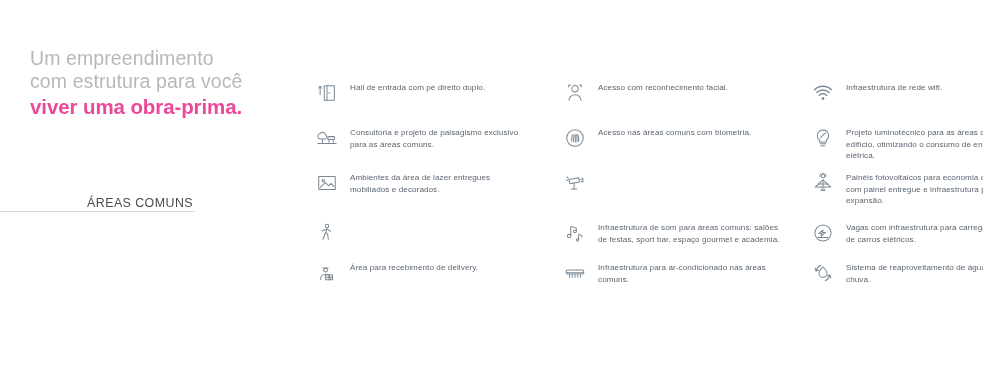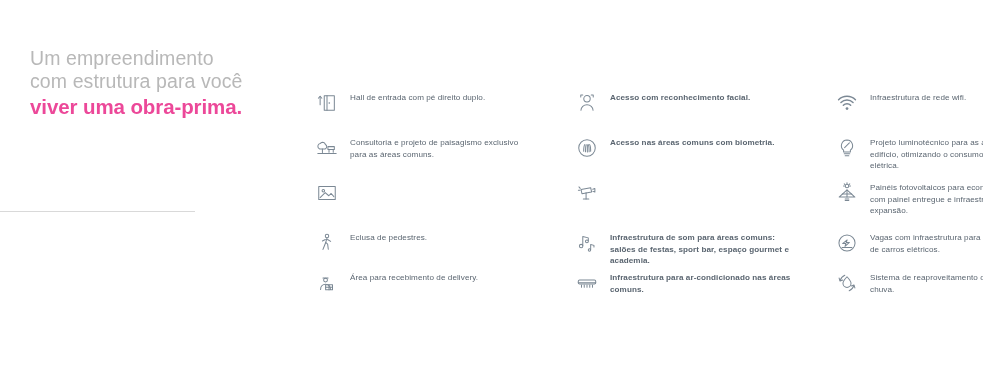--- a/index.html
+++ b/index.html
@@ -73,22 +73,21 @@
   }
 
   
   .columns {
     position: absolute;
     left: 312px;
     top: 78px;
     width: 671px;
     height: 230px;
     display: flex;
-    gap: 12px;
-    margin-top: 10px;
+    gap: 0;
   }
   .column {
     position: relative;
     width: 248px;
     flex: 0 0 auto;
   }
   .column.col-3 { width: 215px; }
 
   .feature {
     position: absolute;
@@ -113,21 +112,21 @@
   }
   .feature .feature-text {
     flex: 1 1 auto;
     font-size: 8.1px;
     line-height: 11.6px;
     color: #5a6570;
     letter-spacing: 0.08px;
     padding-top: 4px;
   }
   .column.col-1 .feature-text { max-width: 170px; }
-  .column.col-2 .feature-text { max-width: 190px; font-weight: bold; }
+  .column.col-2 .feature-text { max-width: 190px; }
   .column.col-3 .feature-text { max-width: 175px; }
 
   
   .row-0 { top: 0px; }
   .row-1 { top: 45px; }
   .row-2 { top: 90px; }
   .row-3 { top: 140px; }
   .row-4 { top: 180px; }
 
   .ico { stroke: #7b8894; stroke-width: 1.1; fill: none;
@@ -140,20 +139,23 @@
 <div id="page">
 
   <div class="left-panel">
 
     <div class="headline">
       <div class="headline-line">Um empreendimento</div>
       <div class="headline-line">com estrutura para você</div>
       <div class="headline-line strong">viver uma obra-prima.</div>
     </div>
 
+    <div class="section-label-wrap">
+      <span class="section-label">ÁREAS COMUNS</span>
+    </div>
     <div class="section-divider"></div>
   </div>
 
   <div class="columns">
 
     <div class="column col-1">
 
       <div class="feature row-0">
         <span class="icon-box">
           <svg viewBox="0 0 24 24">
@@ -182,33 +184,33 @@
       </div>
 
       <div class="feature row-2">
         <span class="icon-box">
           <svg viewBox="0 0 24 24">
             <rect class="ico" x="3" y="5" width="18" height="14"></rect>
             <circle class="ico" cx="8" cy="9.5" r="1.4"></circle>
             <polyline class="ico" points="4.5,17 10,11.5 14,15 16.5,12.5 19.5,16"></polyline>
           </svg>
         </span>
+        <span class="feature-text">Ambientes da área de lazer entregues mobiliados e decorados.</span>
       </div>
 
       <div class="feature row-3">
         <span class="icon-box">
           <svg viewBox="0 0 24 24">
             <circle class="ico" cx="12" cy="4.3" r="1.9"></circle>
             <path class="ico" d="M12 6.6 10.6 11.4 12.7 13.2 13.4 18.8"></path>
             <path class="ico" d="M10.6 11.4 9.2 15 7.6 19"></path>
             <path class="ico" d="M10.2 8.2 7 9.8"></path>
             <path class="ico" d="M12.6 8.2 16 10.2"></path>
           </svg>
         </span>
-        <span class="feature-text">Eclusa de pedestres.</span>
       </div>
 
       <div class="feature row-4">
         <span class="icon-box">
           <svg viewBox="0 0 24 24">
             <path class="ico" d="M7.6 6.6h5.6"></path>
             <circle class="ico" cx="10.4" cy="8.8" r="2.1"></circle>
             <path class="ico" d="M5 19c0-3.3 2.4-5.6 5.4-5.6 3 0 5.4 2.3 5.4 5.6"></path>
             <rect class="ico" x="10.5" y="14" width="7.5" height="5.4"></rect>
             <line class="ico" x1="10.5" y1="16.7" x2="18" y2="16.7"></line>

